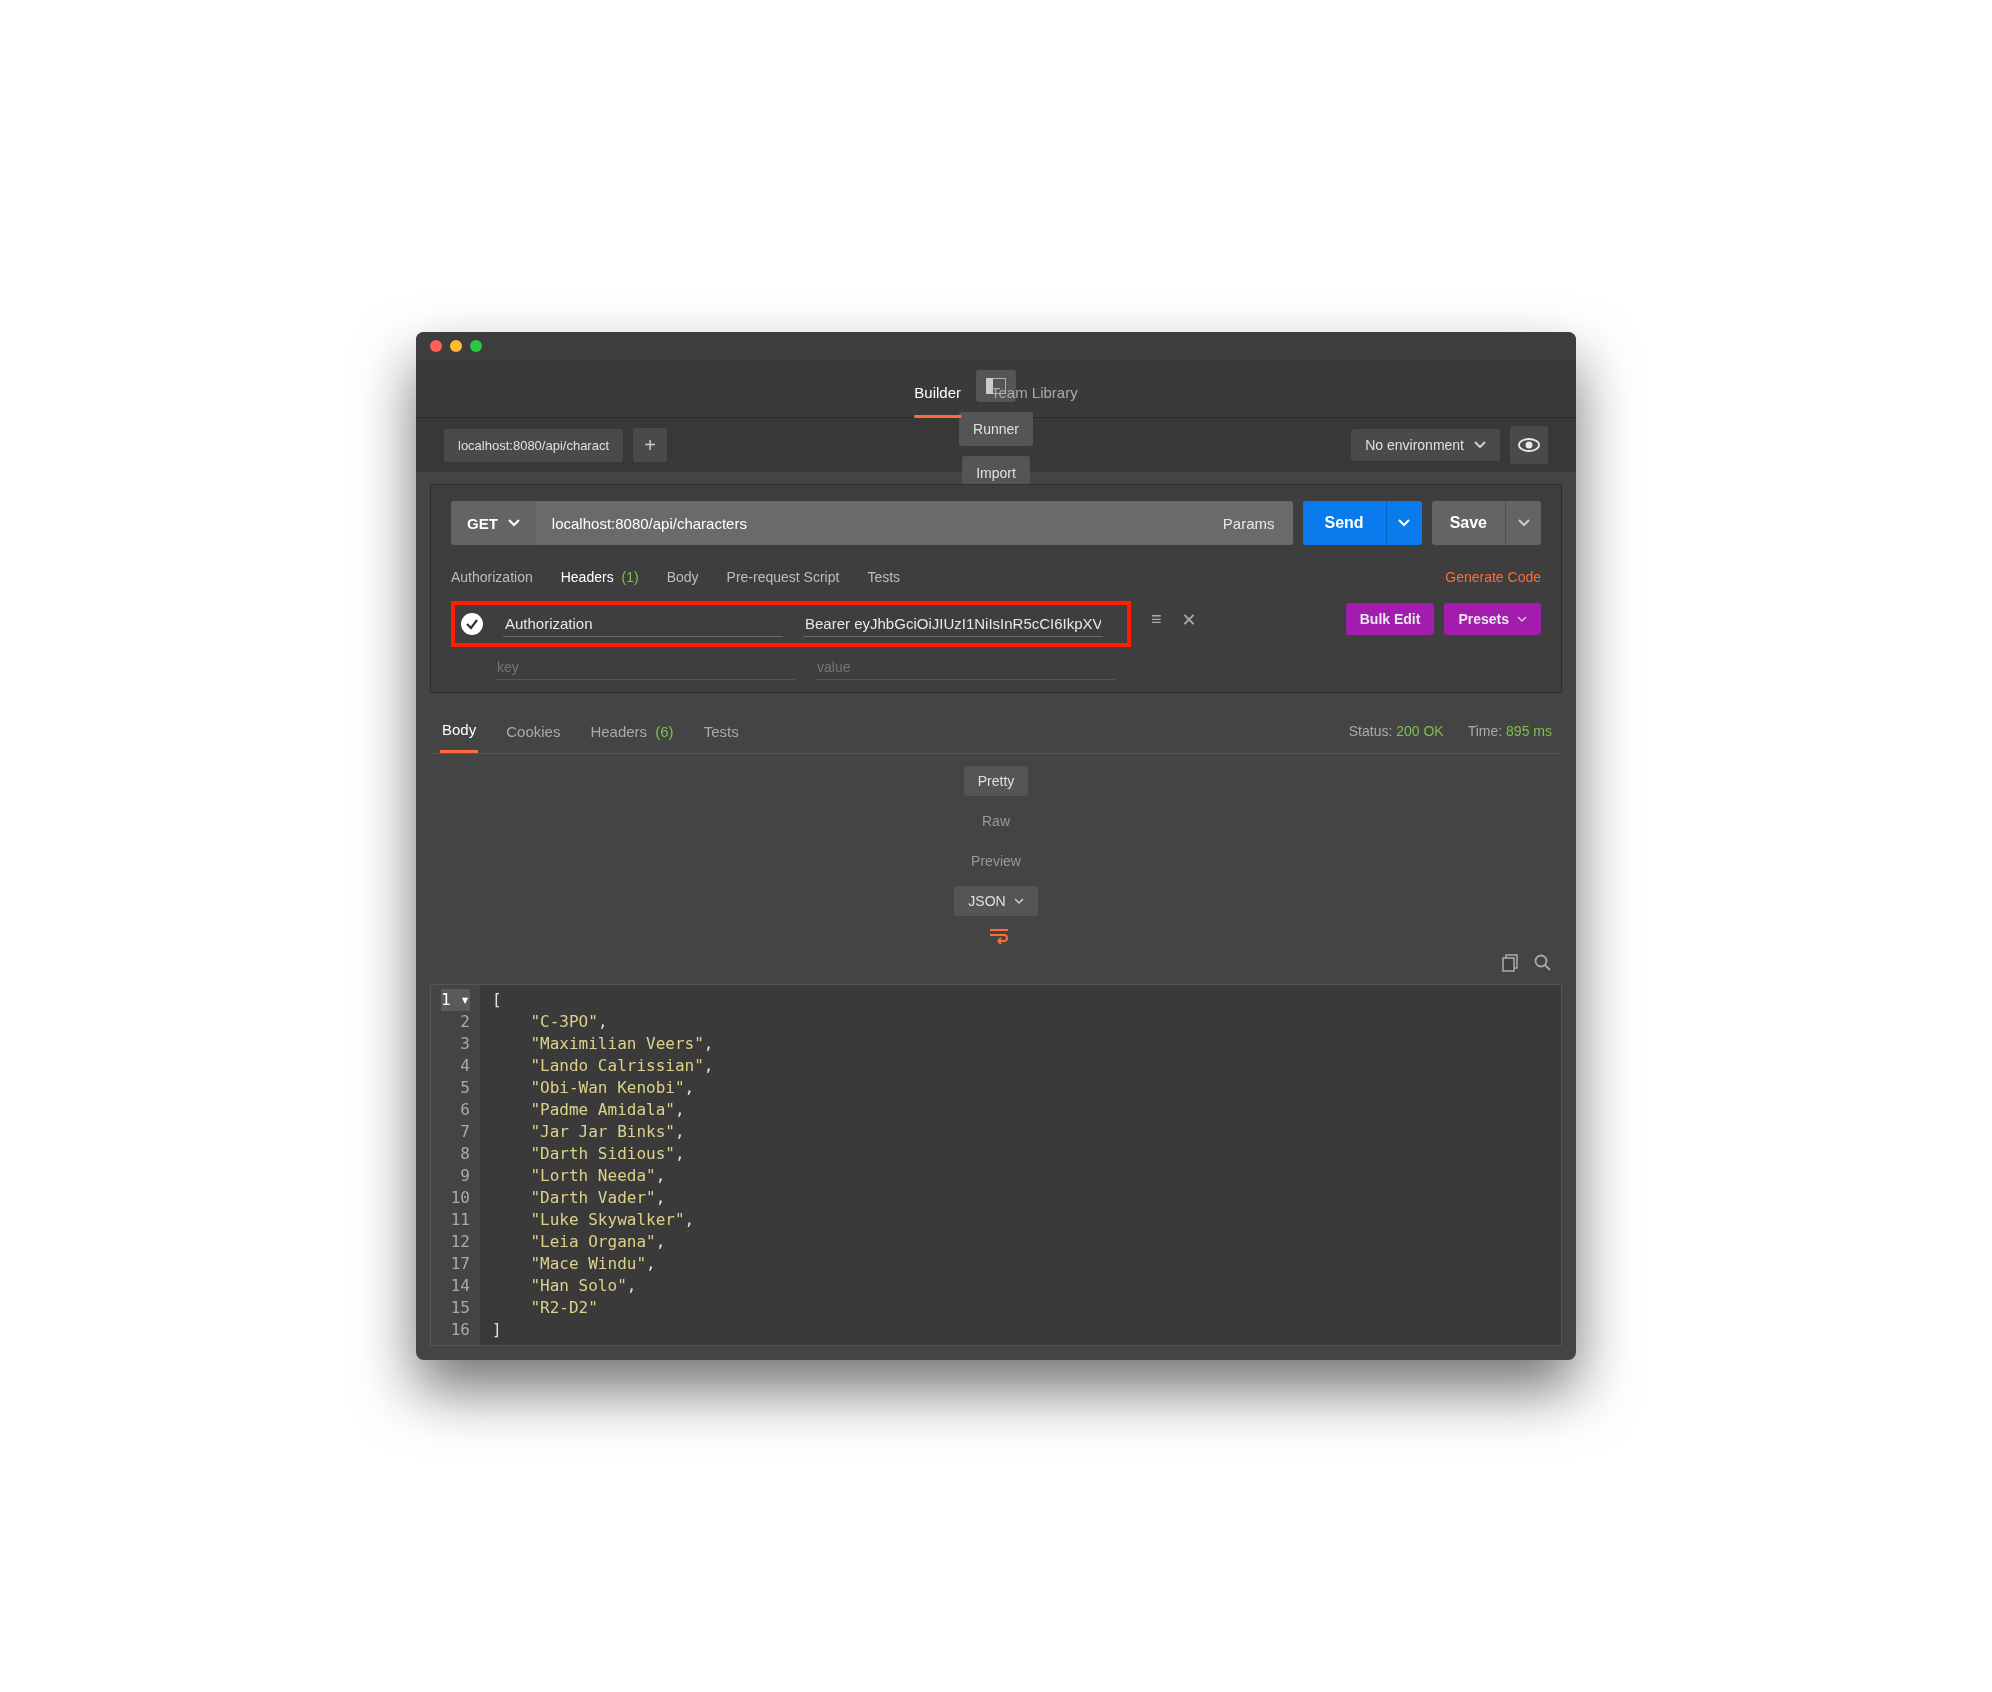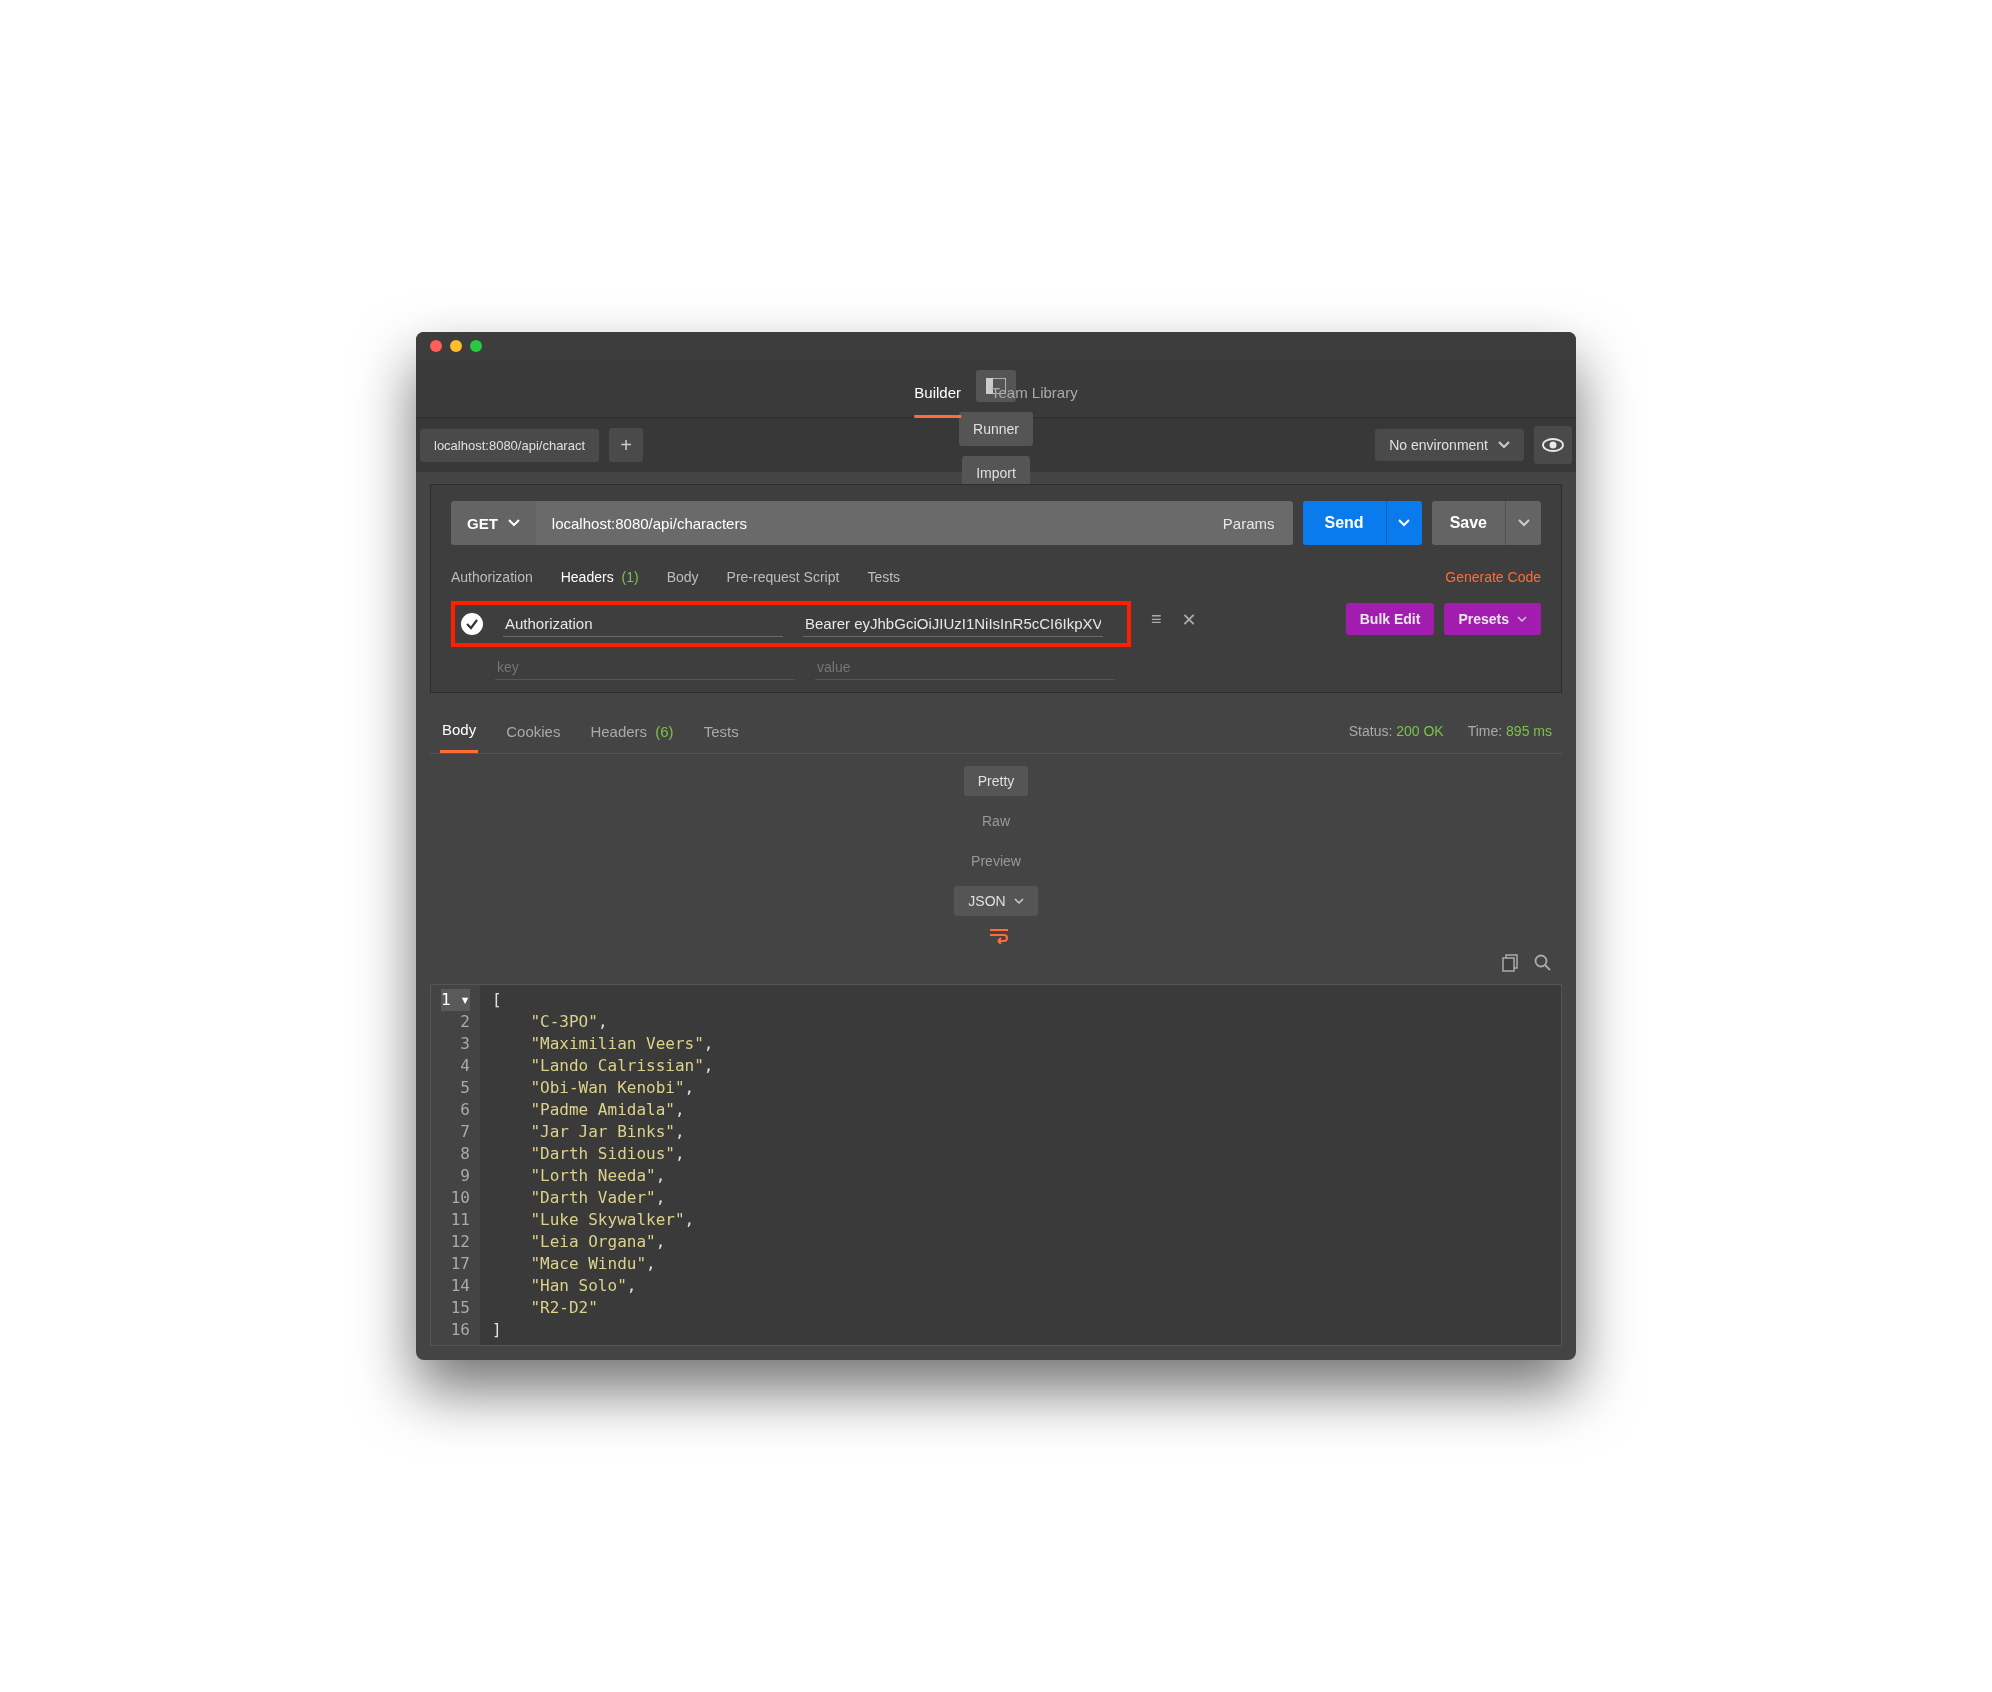--- a/index.html
+++ b/index.html
@@ -57,21 +57,21 @@
   .circle-icon { width: 28px; height: 28px; border-radius: 50%; display: flex; align-items: center; justify-content: center; }
   .circle-dark { background: #555; }
   .circle-red { background: #d83a2e; }
   .sync-off { color: #ccc; font-size: 13px; margin-right: 6px; }
   .chev-btn { background: #555; width: 34px; height: 34px; border-radius: 3px; display: flex; align-items: center; justify-content: center; cursor: pointer; }
 
   .tabstrip {
     display: flex;
     align-items: center;
     background: #383838;
-    padding: 8px 4px;
+    padding: 8px 28px;
     gap: 10px;
   }
   .tab-item {
     background: #4a4a4a;
     color: #e0e0e0;
     padding: 9px 14px;
     border-radius: 3px;
     font-size: 13px;
     white-space: nowrap;
     max-width: 180px;

